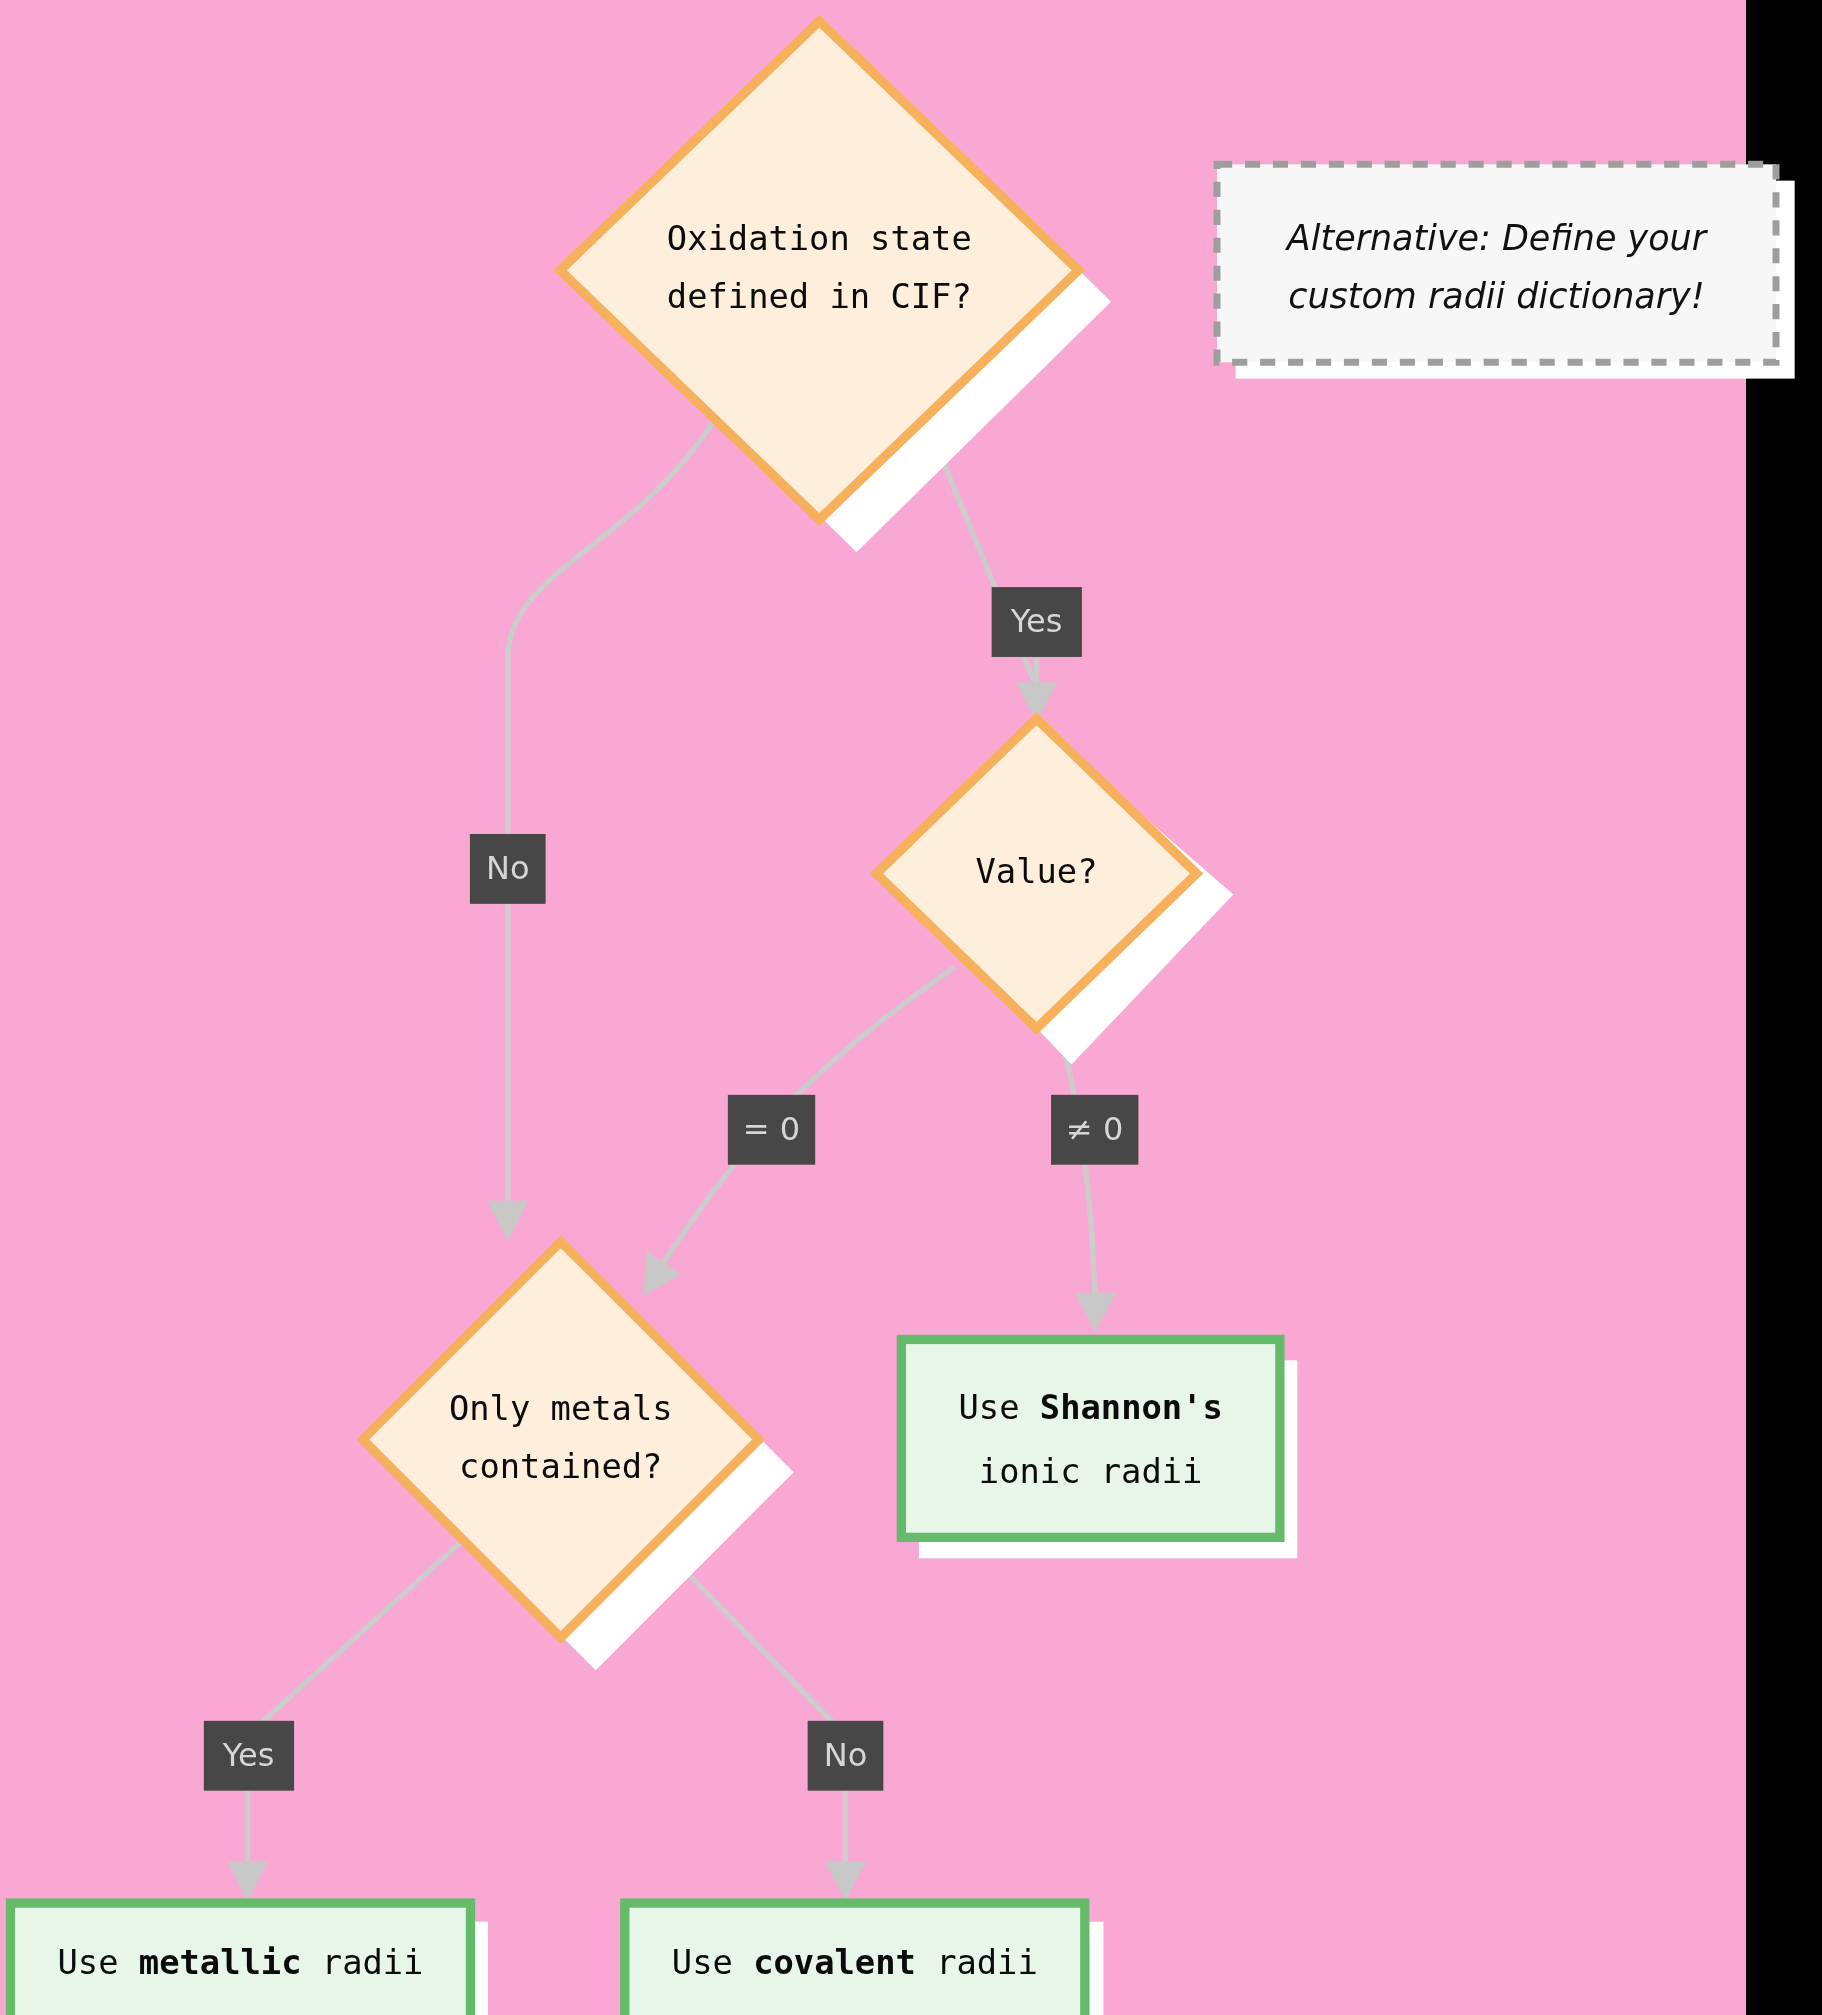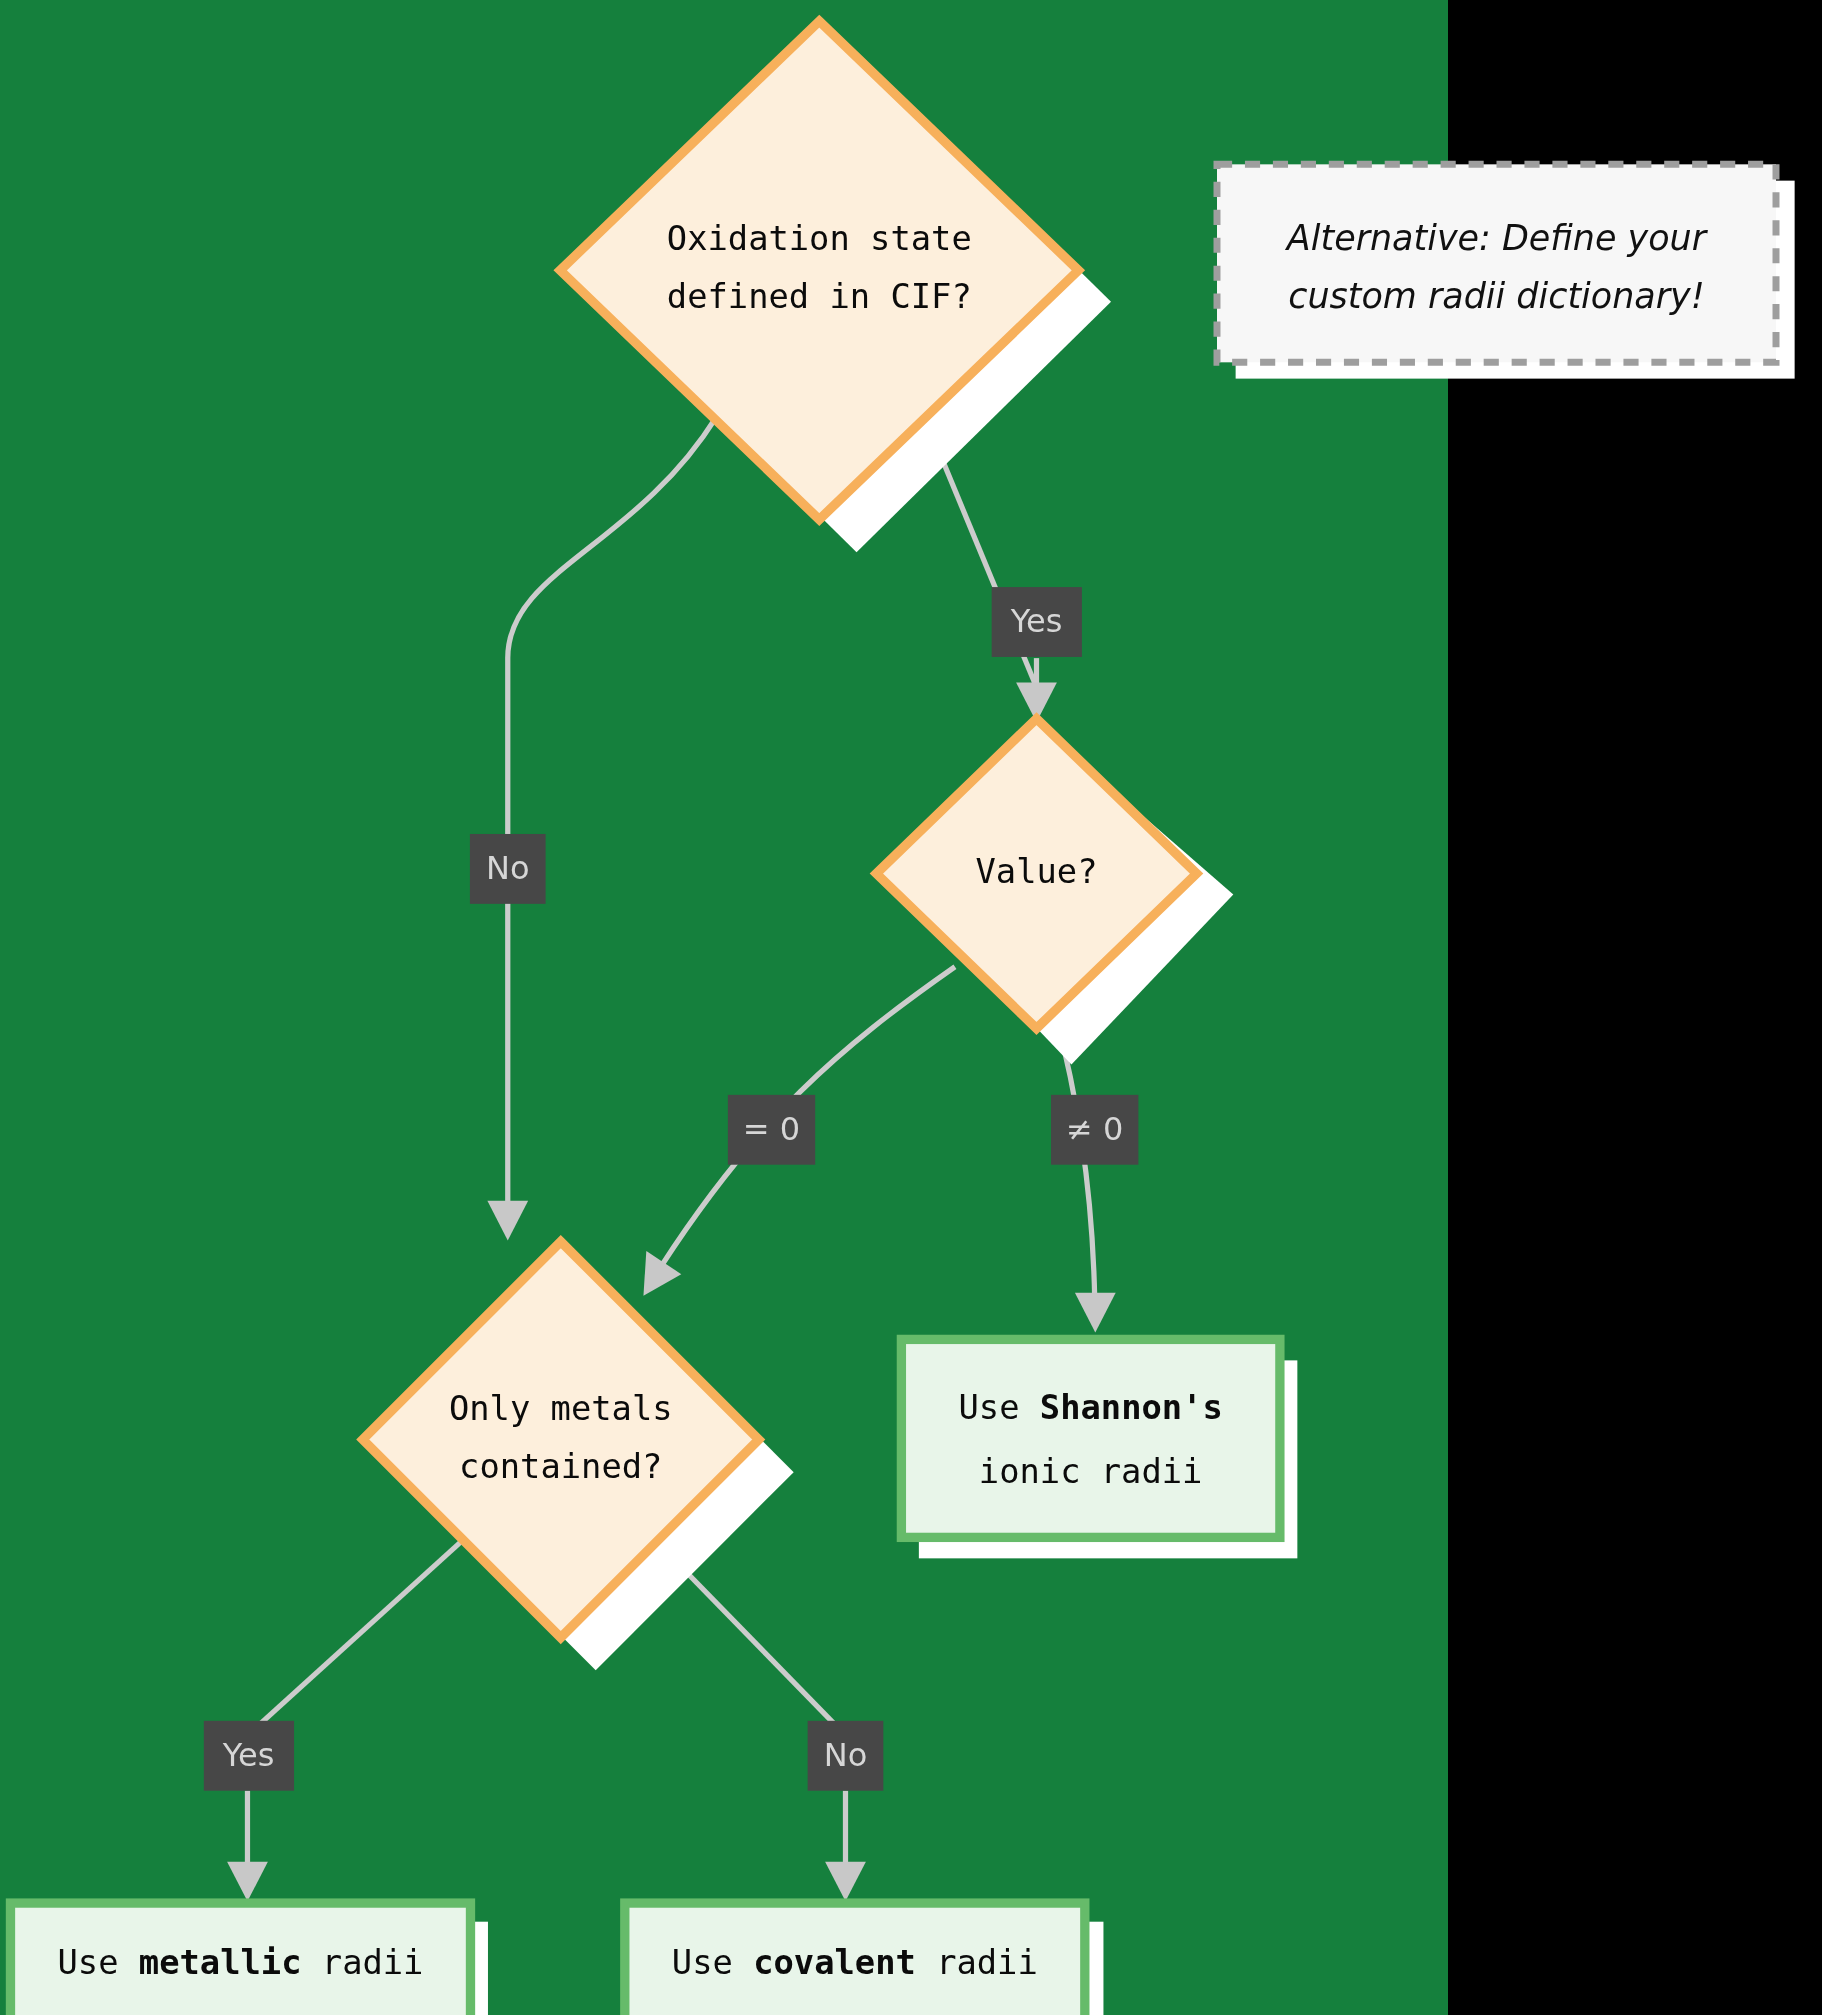--- a/index.html
+++ b/index.html
@@ -8,23 +8,23 @@
     background: #000000;
   }
   body {
     width: 1822px;
     height: 2015px;
     overflow: hidden;
     font-family: "DejaVu Sans Mono", monospace;
   }
   #flow-root {
     position: relative;
-    width: 1448px;
+    width: 1746px;
     height: 2015px;
-    background: #15803d;
+    background: #f9a8d4;
   }
   svg#flowchart {
     position: absolute;
     left: 0;
     top: 0;
     width: 1822px;
     height: 2015px;
     display: block;
   }
   .node-text {

